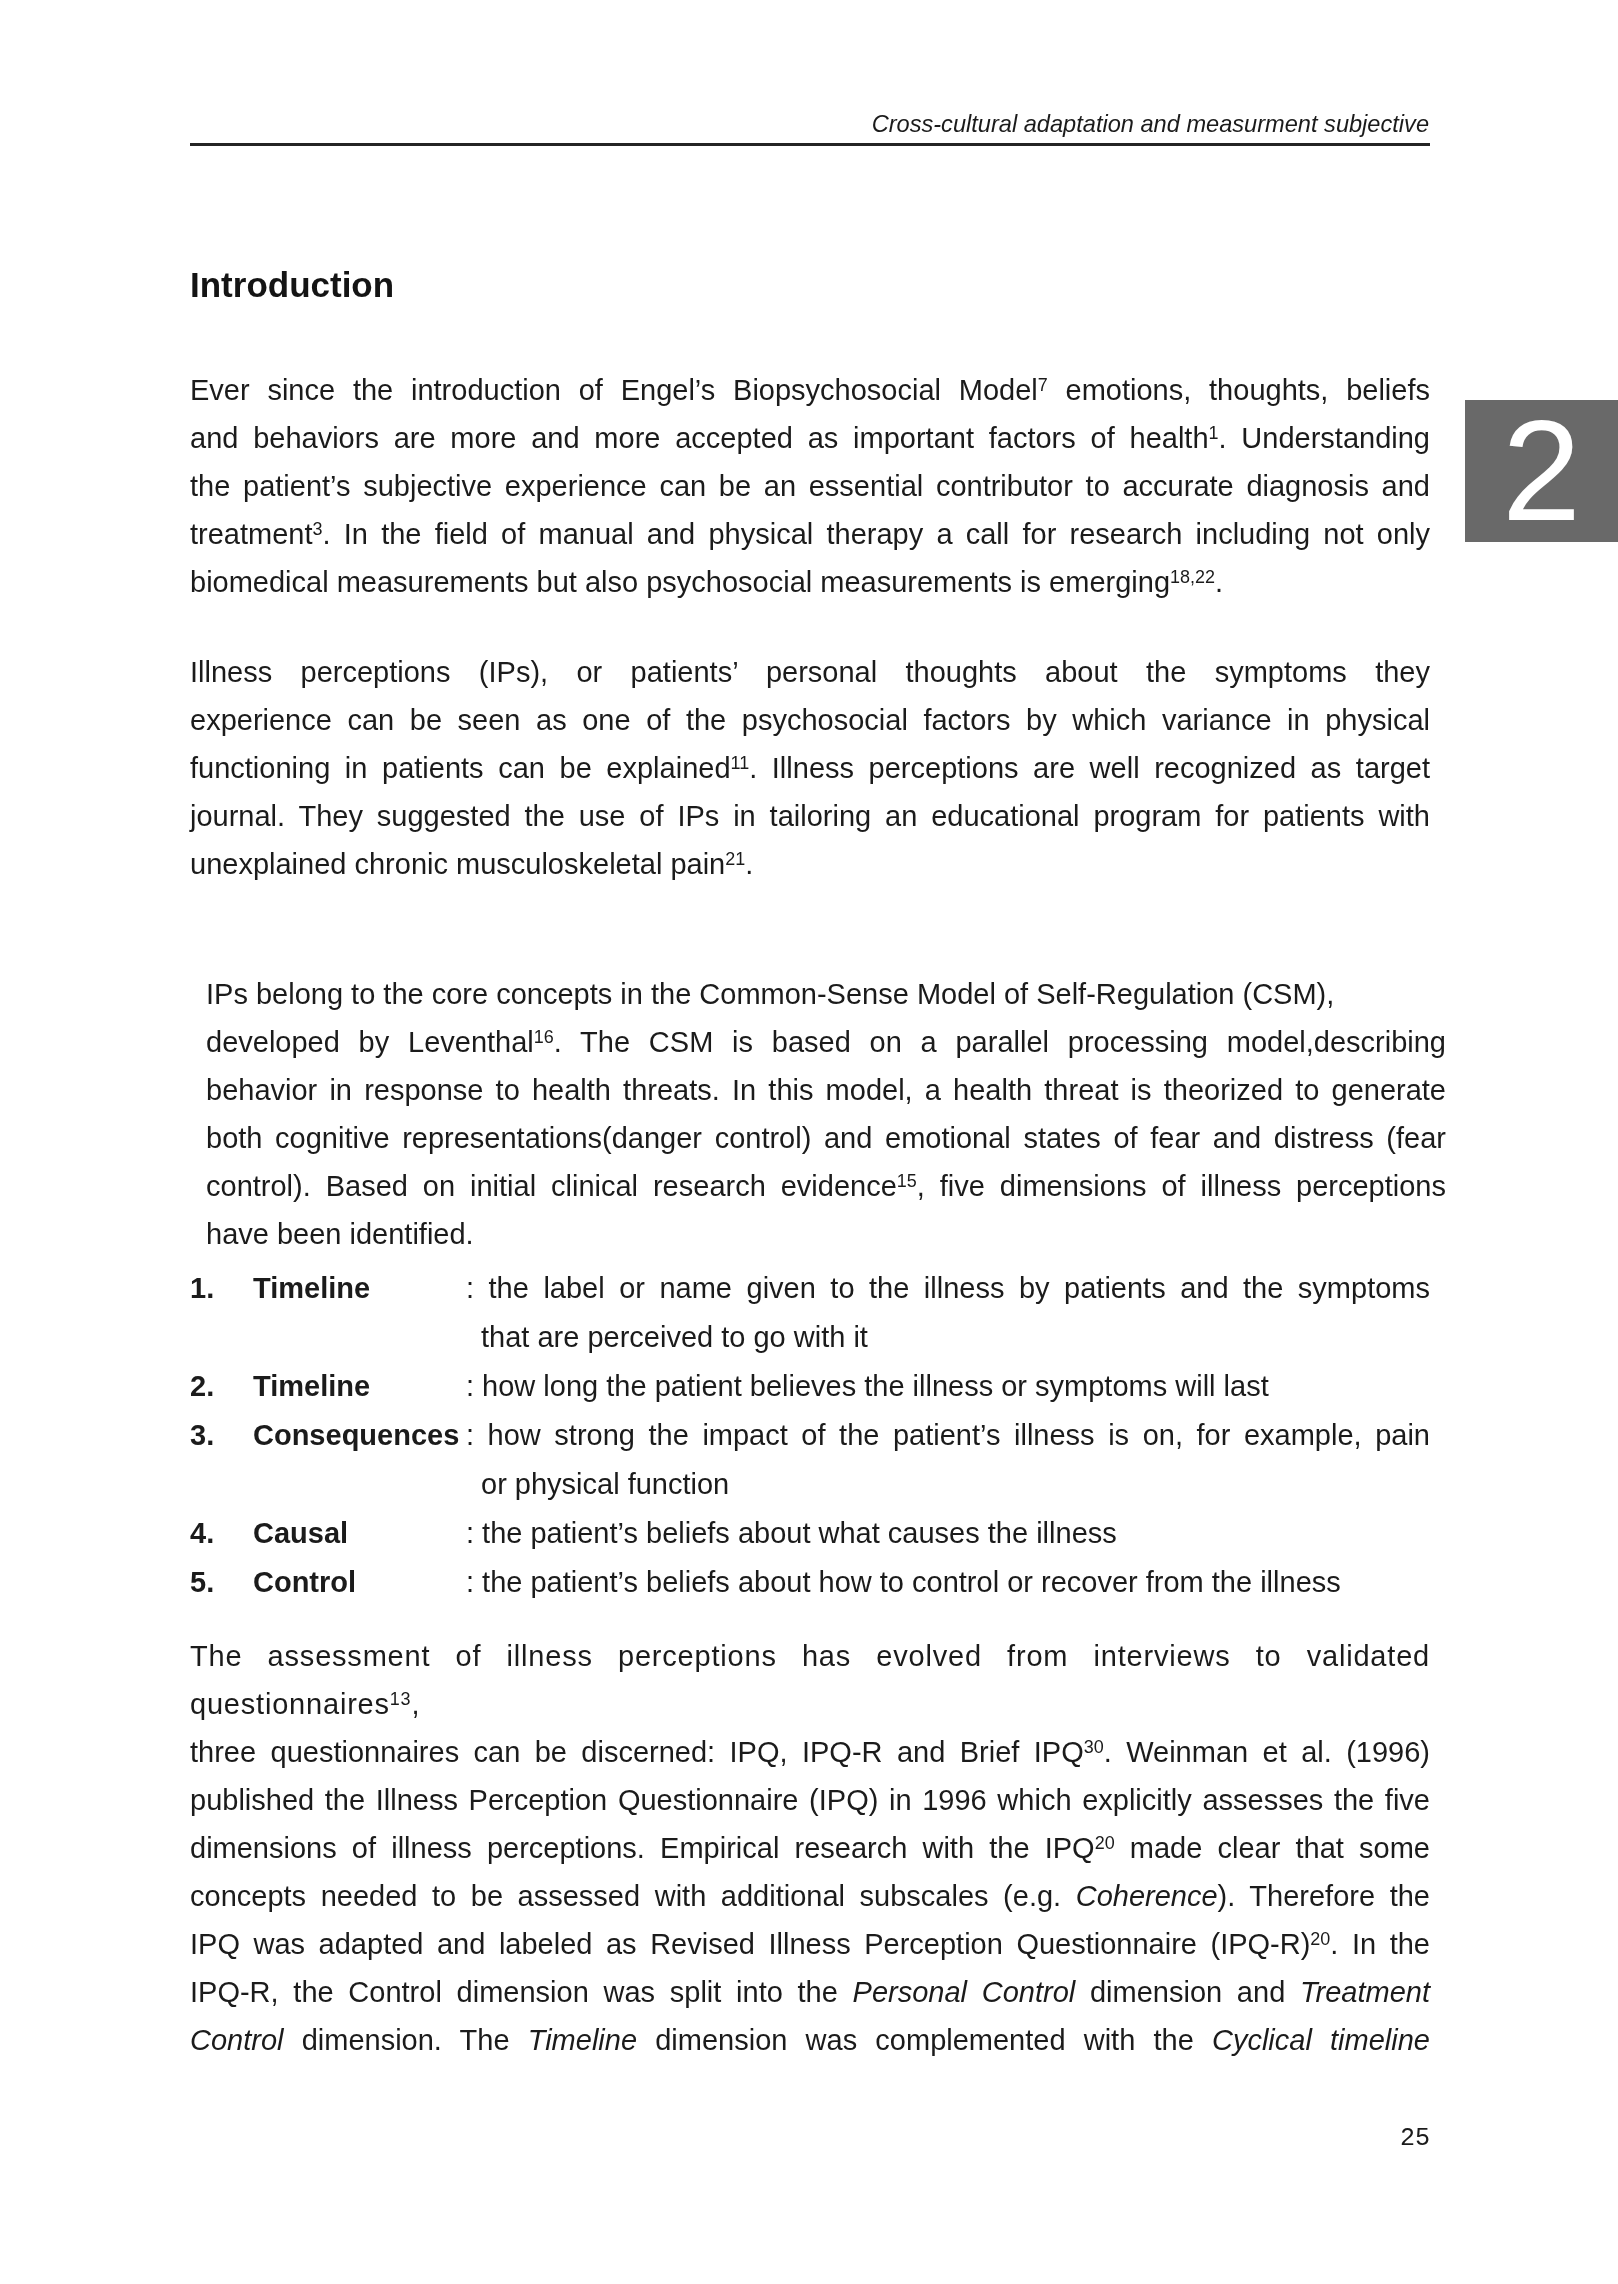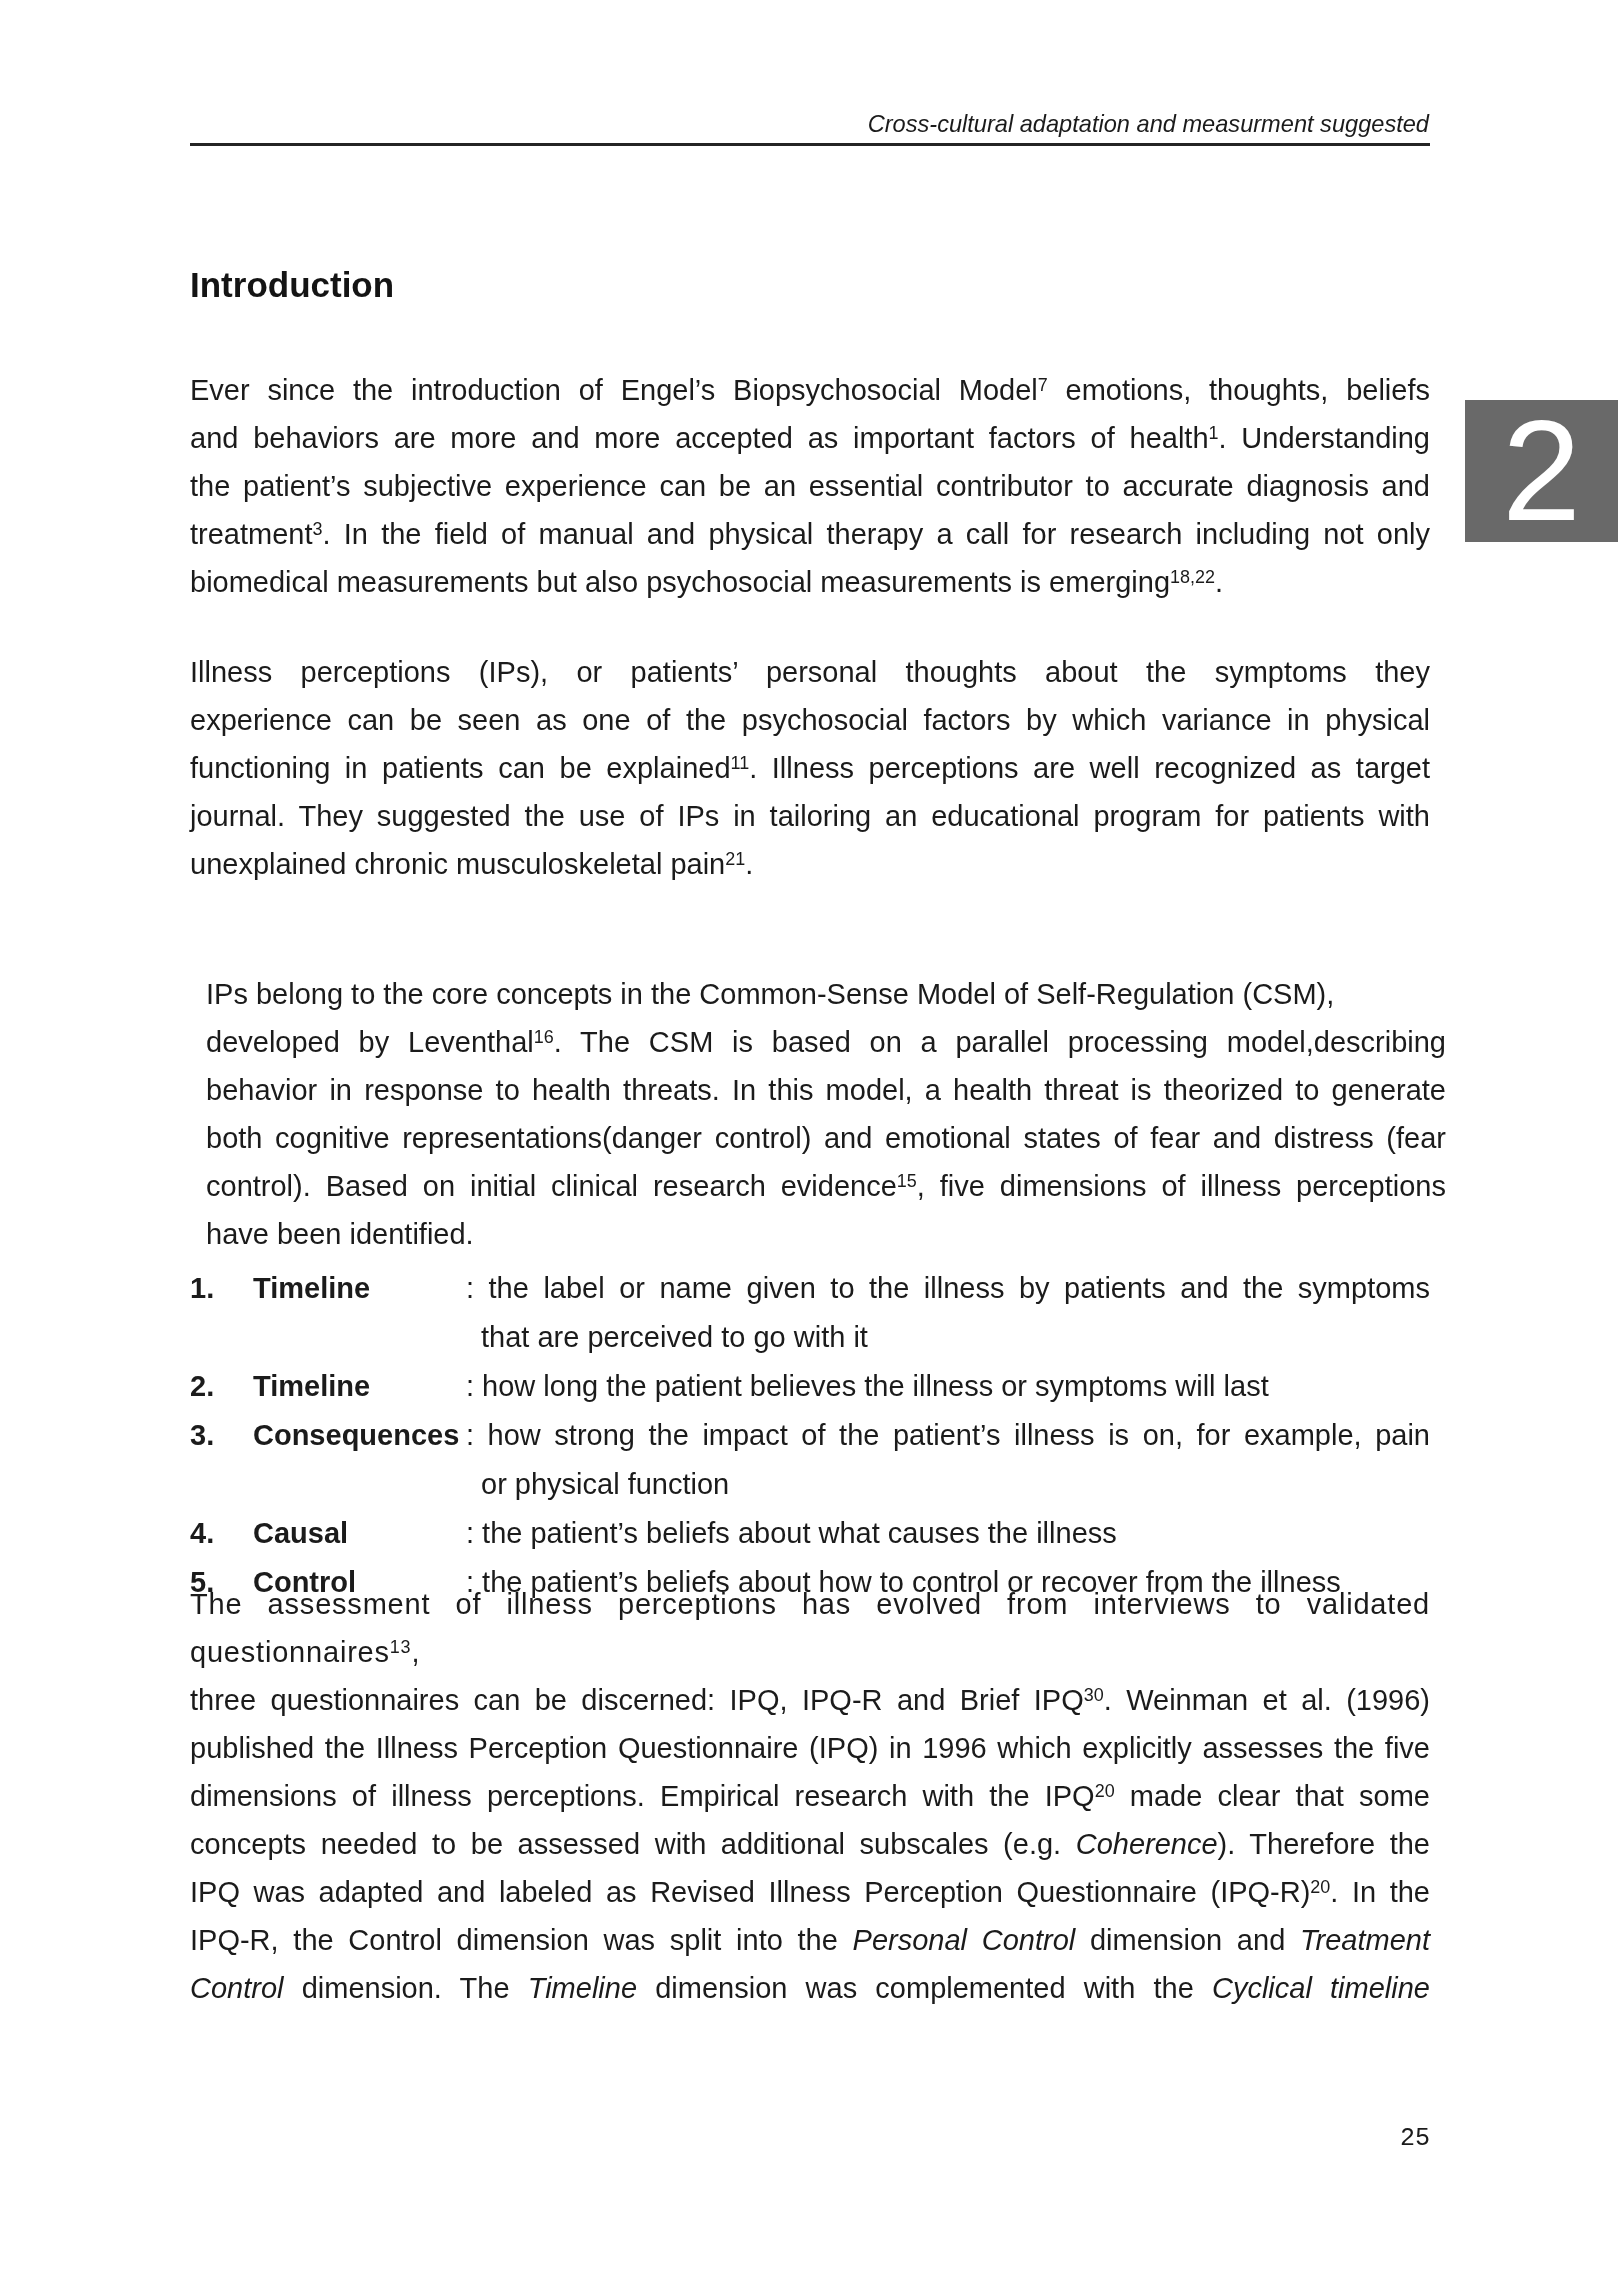--- a/index.html
+++ b/index.html
@@ -60,21 +60,21 @@
     position: absolute;
     left: 190px;
     width: 1240px;
     font-size: 29px;
     line-height: 48px;
   }
   #para0 { top: 366px; }
   #para1 { top: 648px; }
   #para2 { top: 970px; margin-left: 16px; }
   #deflist { top: 1264px; line-height: 49px; }
-  #para3 { top: 1580px; }
+  #para3 { top: 1632px; }
   .pageno {
     position: absolute;
     left: 190px;
     width: 1240px;
     top: 2115px;
     font-size: 25px;
     line-height: 48px;
     text-align: right;
     font-family: Liberation Mono, monospace;
   }
@@ -91,21 +91,21 @@
   }
   i { font-style: italic; }
   .item { display: grid; grid-template-columns: 63px 213px 1fr; }
   .item .num, .item .term { font-weight: 700; }
 </style>
 </head>
 <body>
 
 <div class="page">
 
-  <div class="running-head">Cross-cultural adaptation and measurment suggested</div>
+  <div class="running-head">Cross-cultural adaptation and measurment subjective</div>
 
   <div class="header-rule"></div>
 
   <div class="chapter-tab">
     <span>2</span>
   </div>
 
   <h1 class="title">Introduction</h1>
 
   <div class="block" id="para0">

